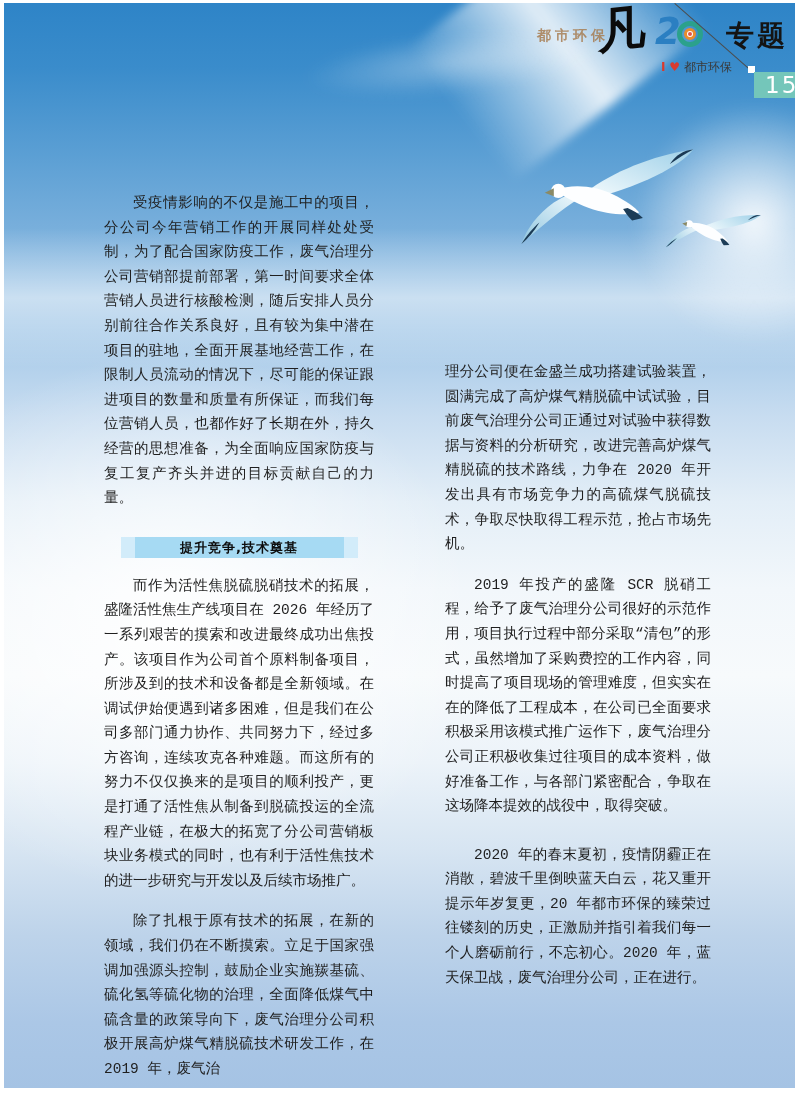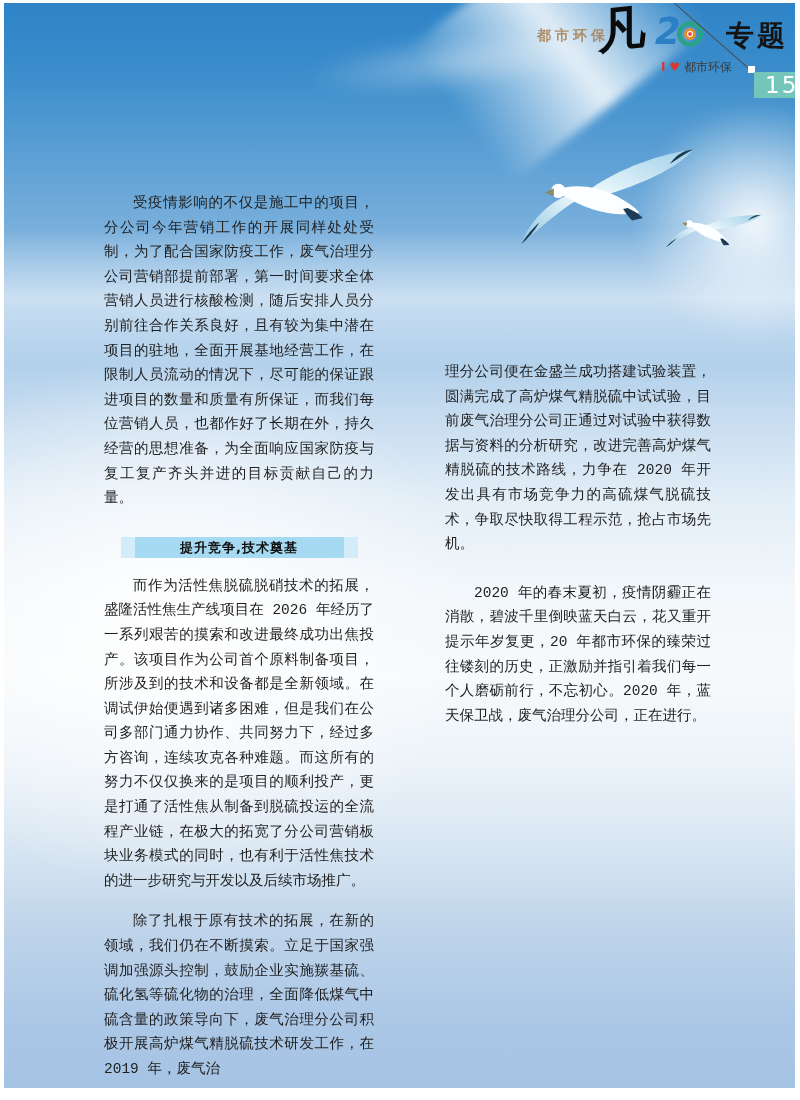--- a/index.html
+++ b/index.html
@@ -123,15 +123,16 @@
   <div class="page-tab">15</div>
 
   <div class="col col-left">
       <p class="para">受疫情影响的不仅是施工中的项目，分公司今年营销工作的开展同样处处受制，为了配合国家防疫工作，废气治理分公司营销部提前部署，第一时间要求全体营销人员进行核酸检测，随后安排人员分别前往合作关系良好，且有较为集中潜在项目的驻地，全面开展基地经营工作，在限制人员流动的情况下，尽可能的保证跟进项目的数量和质量有所保证，而我们每位营销人员，也都作好了长期在外，持久经营的思想准备，为全面响应国家防疫与复工复产齐头并进的目标贡献自己的力量。</p>
       <div class="sec-head"><span>提升竞争,技术奠基</span></div>
       <p class="para">而作为活性焦脱硫脱硝技术的拓展，盛隆活性焦生产线项目在 2026 年经历了一系列艰苦的摸索和改进最终成功出焦投产。该项目作为公司首个原料制备项目，所涉及到的技术和设备都是全新领域。在调试伊始便遇到诸多困难，但是我们在公司多部门通力协作、共同努力下，经过多方咨询，连续攻克各种难题。而这所有的努力不仅仅换来的是项目的顺利投产，更是打通了活性焦从制备到脱硫投运的全流程产业链，在极大的拓宽了分公司营销板块业务模式的同时，也有利于活性焦技术的进一步研究与开发以及后续市场推广。</p>
       <p class="para">除了扎根于原有技术的拓展，在新的领域，我们仍在不断摸索。立足于国家强调加强源头控制，鼓励企业实施羰基硫、硫化氢等硫化物的治理，全面降低煤气中硫含量的政策导向下，废气治理分公司积极开展高炉煤气精脱硫技术研发工作，在 2019 年，废气治</p>
     </div>
   <div class="col col-right">
       <p class="para no-indent">理分公司便在金盛兰成功搭建试验装置，圆满完成了高炉煤气精脱硫中试试验，目前废气治理分公司正通过对试验中获得数据与资料的分析研究，改进完善高炉煤气精脱硫的技术路线，力争在 2020 年开发出具有市场竞争力的高硫煤气脱硫技术，争取尽快取得工程示范，抢占市场先机。</p>
+      <p class="para">2019 年投产的盛隆 SCR 脱硝工程，给予了废气治理分公司很好的示范作用，项目执行过程中部分采取“清包”的形式，虽然增加了采购费控的工作内容，同时提高了项目现场的管理难度，但实实在在的降低了工程成本，在公司已全面要求积极采用该模式推广运作下，废气治理分公司正积极收集过往项目的成本资料，做好准备工作，与各部门紧密配合，争取在这场降本提效的战役中，取得突破。</p>
       <p class="para gap">2020 年的春末夏初，疫情阴霾正在消散，碧波千里倒映蓝天白云，花又重开提示年岁复更，20 年都市环保的臻荣过往镂刻的历史，正激励并指引着我们每一个人磨砺前行，不忘初心。2020 年，蓝天保卫战，废气治理分公司，正在进行。</p>
     </div>
 </div>
 
 </body></html>

